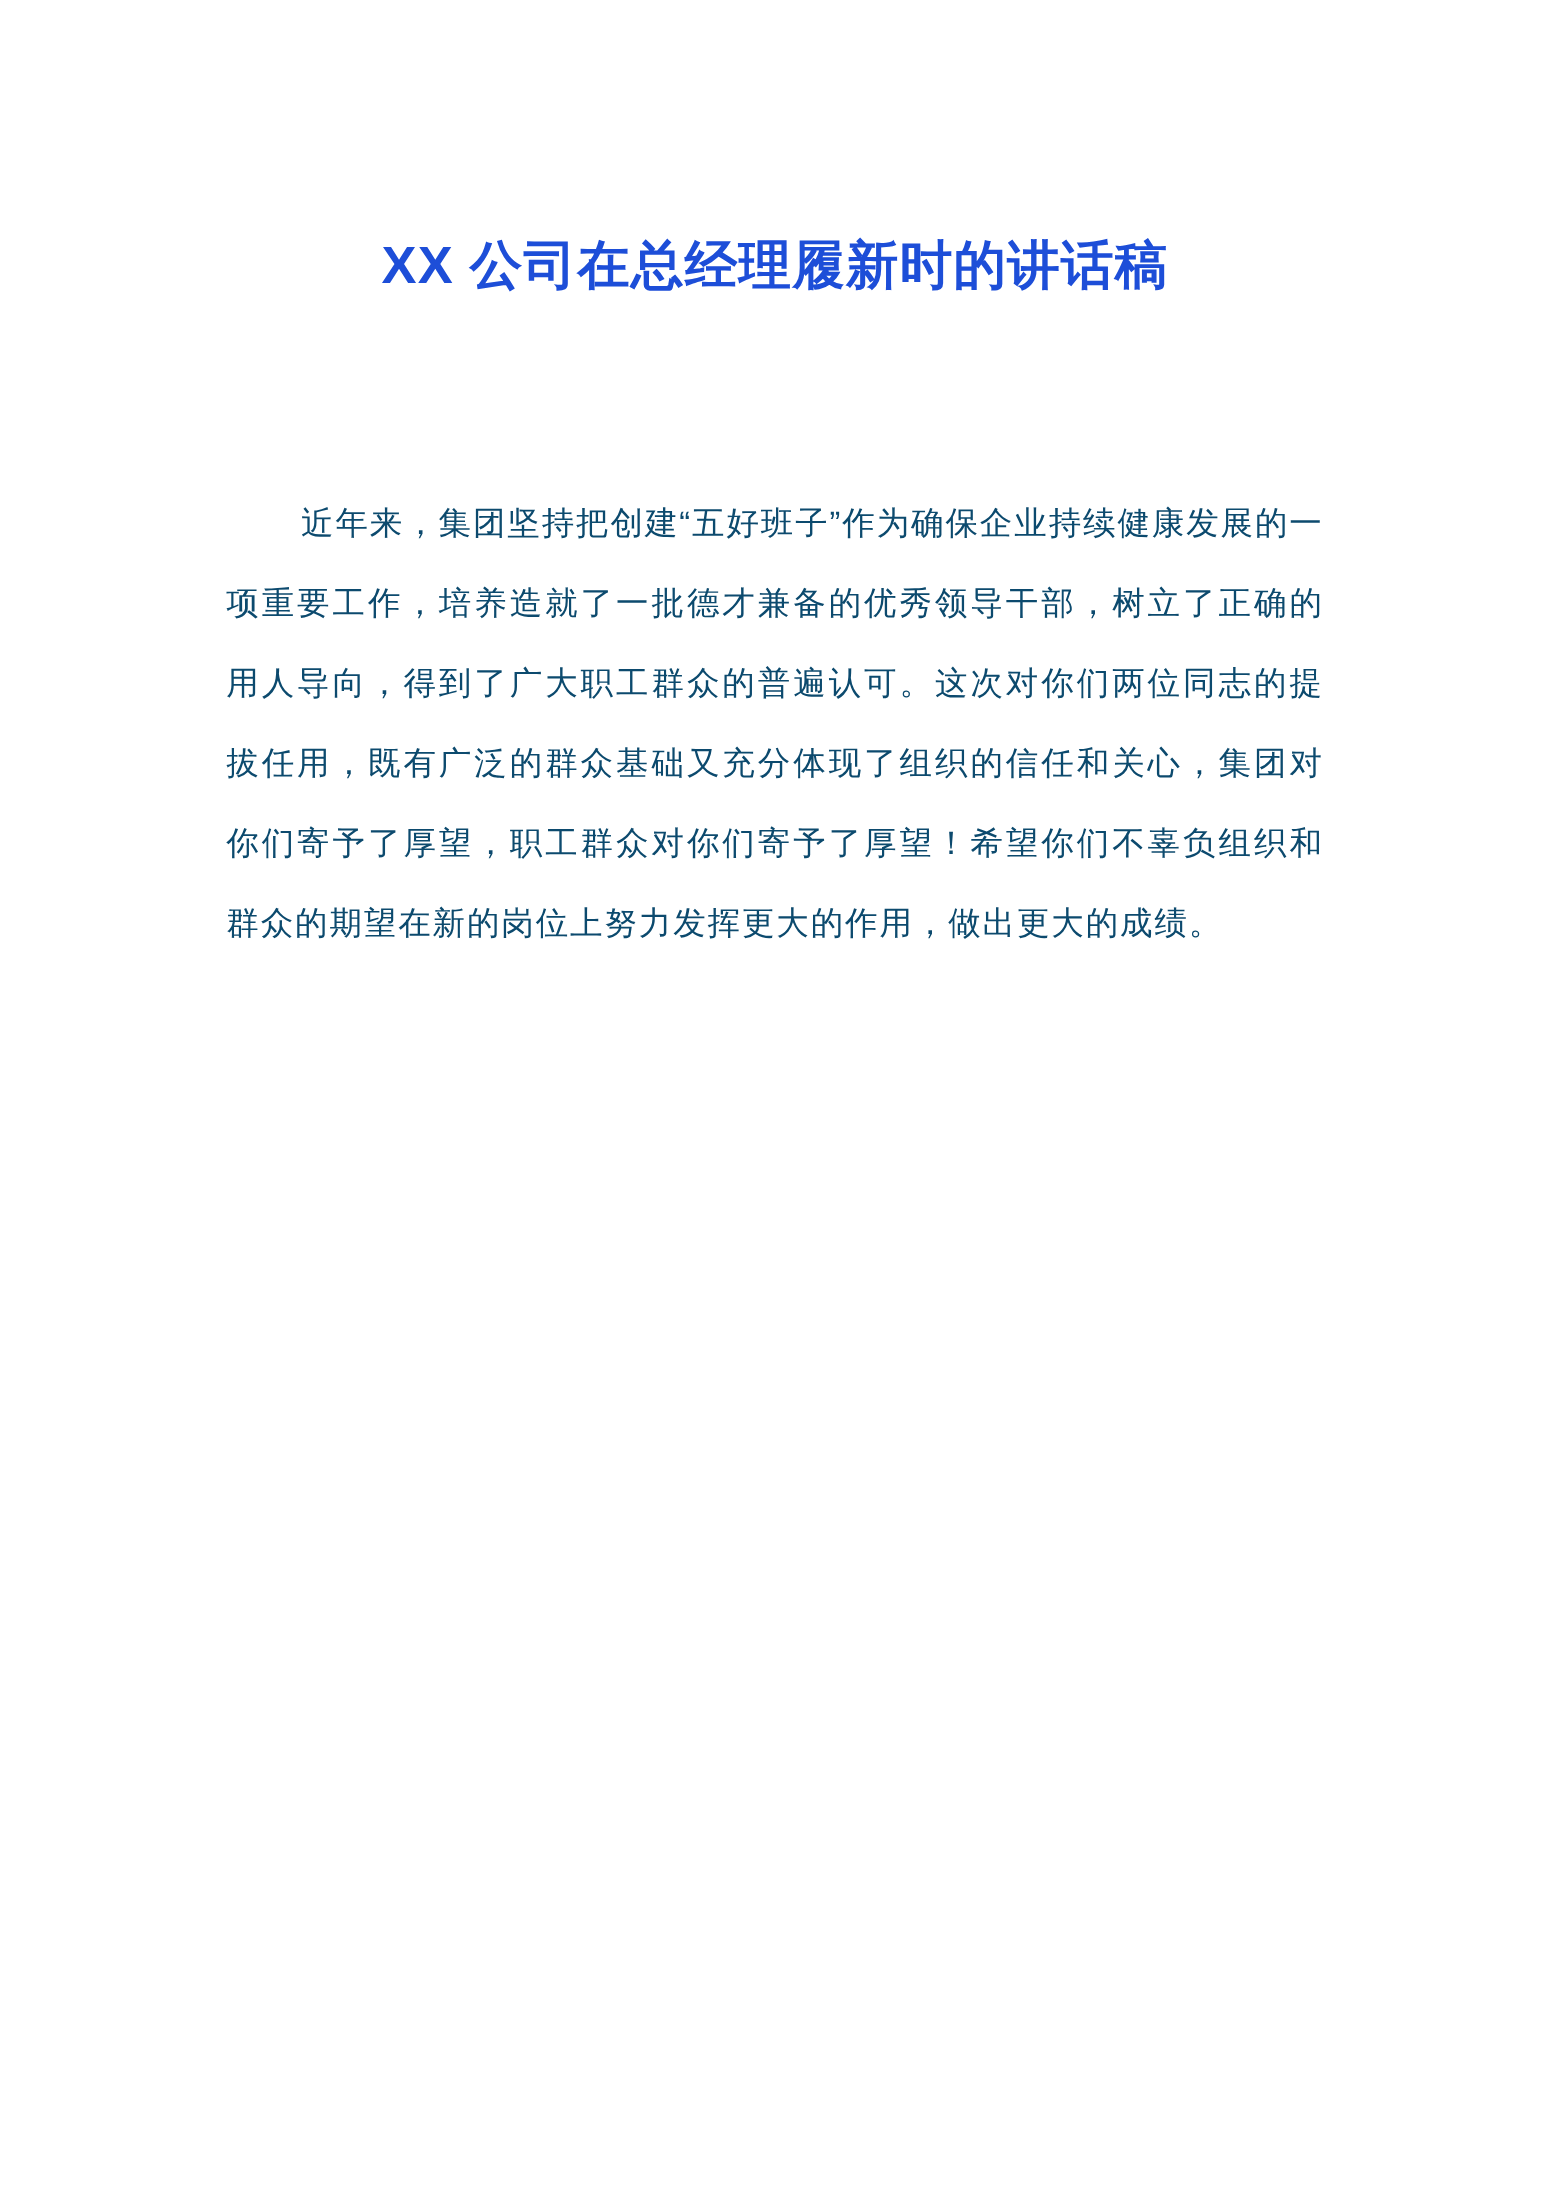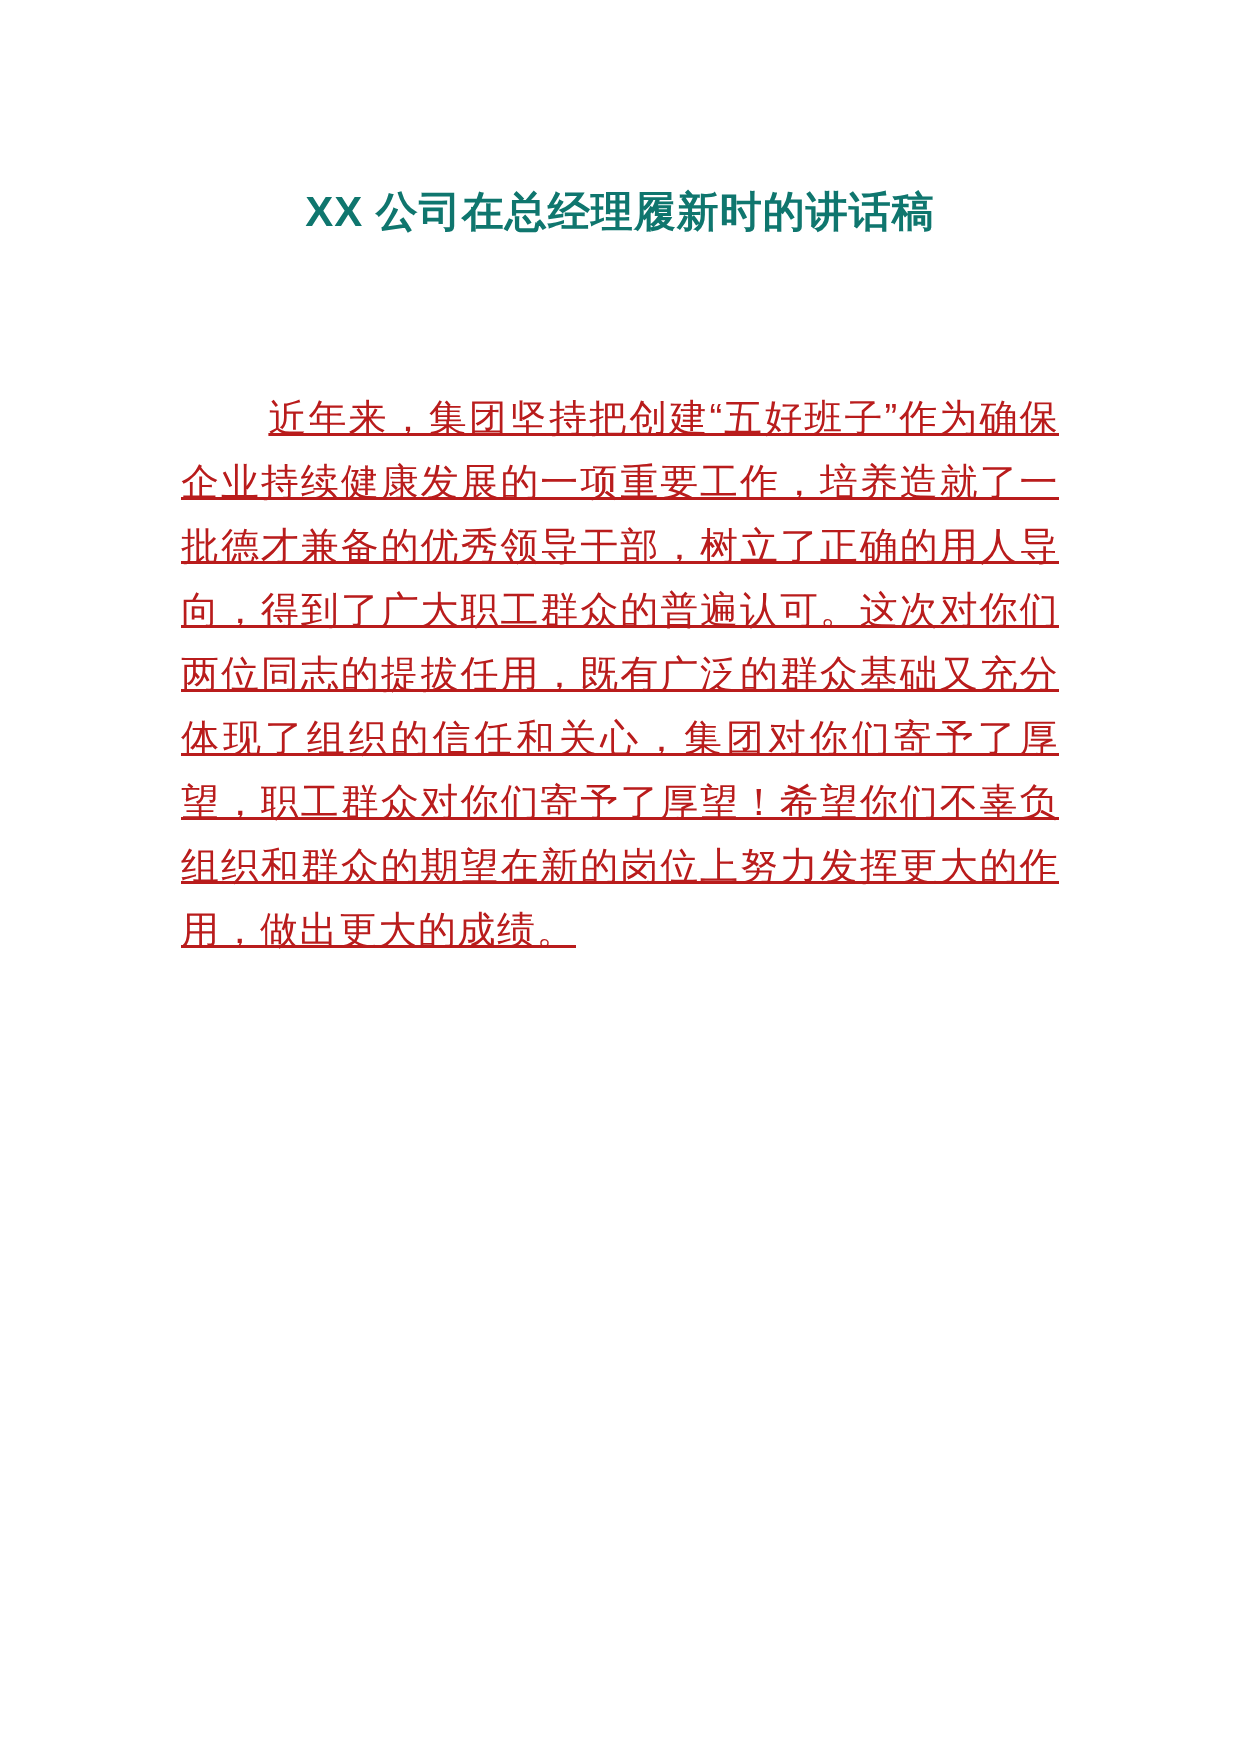--- a/index.html
+++ b/index.html
@@ -17,32 +17,31 @@
     color: #000000;
   }
   .doc-title {
     margin: 0;
     padding-top: 186px;
     font-size: 42px;
     line-height: 52px;
     font-weight: 700;
     text-align: center;
     letter-spacing: 1px;
-    color: #0f766e;
+    color: #1d4ed8;
   }
   .doc-body {
     width: 878px;
     margin: 148px auto 0 auto;
-    font-size: 38px;
+    font-size: 26px;
     line-height: 64px;
     text-align: justify;
     text-justify: inter-ideograph;
     letter-spacing: 1.5px;
-    color: #b91c1c;
-    text-decoration: underline;
+    color: #0c4a6e;
   }
   .doc-body p {
     margin: 0;
     text-indent: 2.3em;
   }
   .doc-body p + p {
     margin-top: 76px;
   }
 </style>
 </head>

